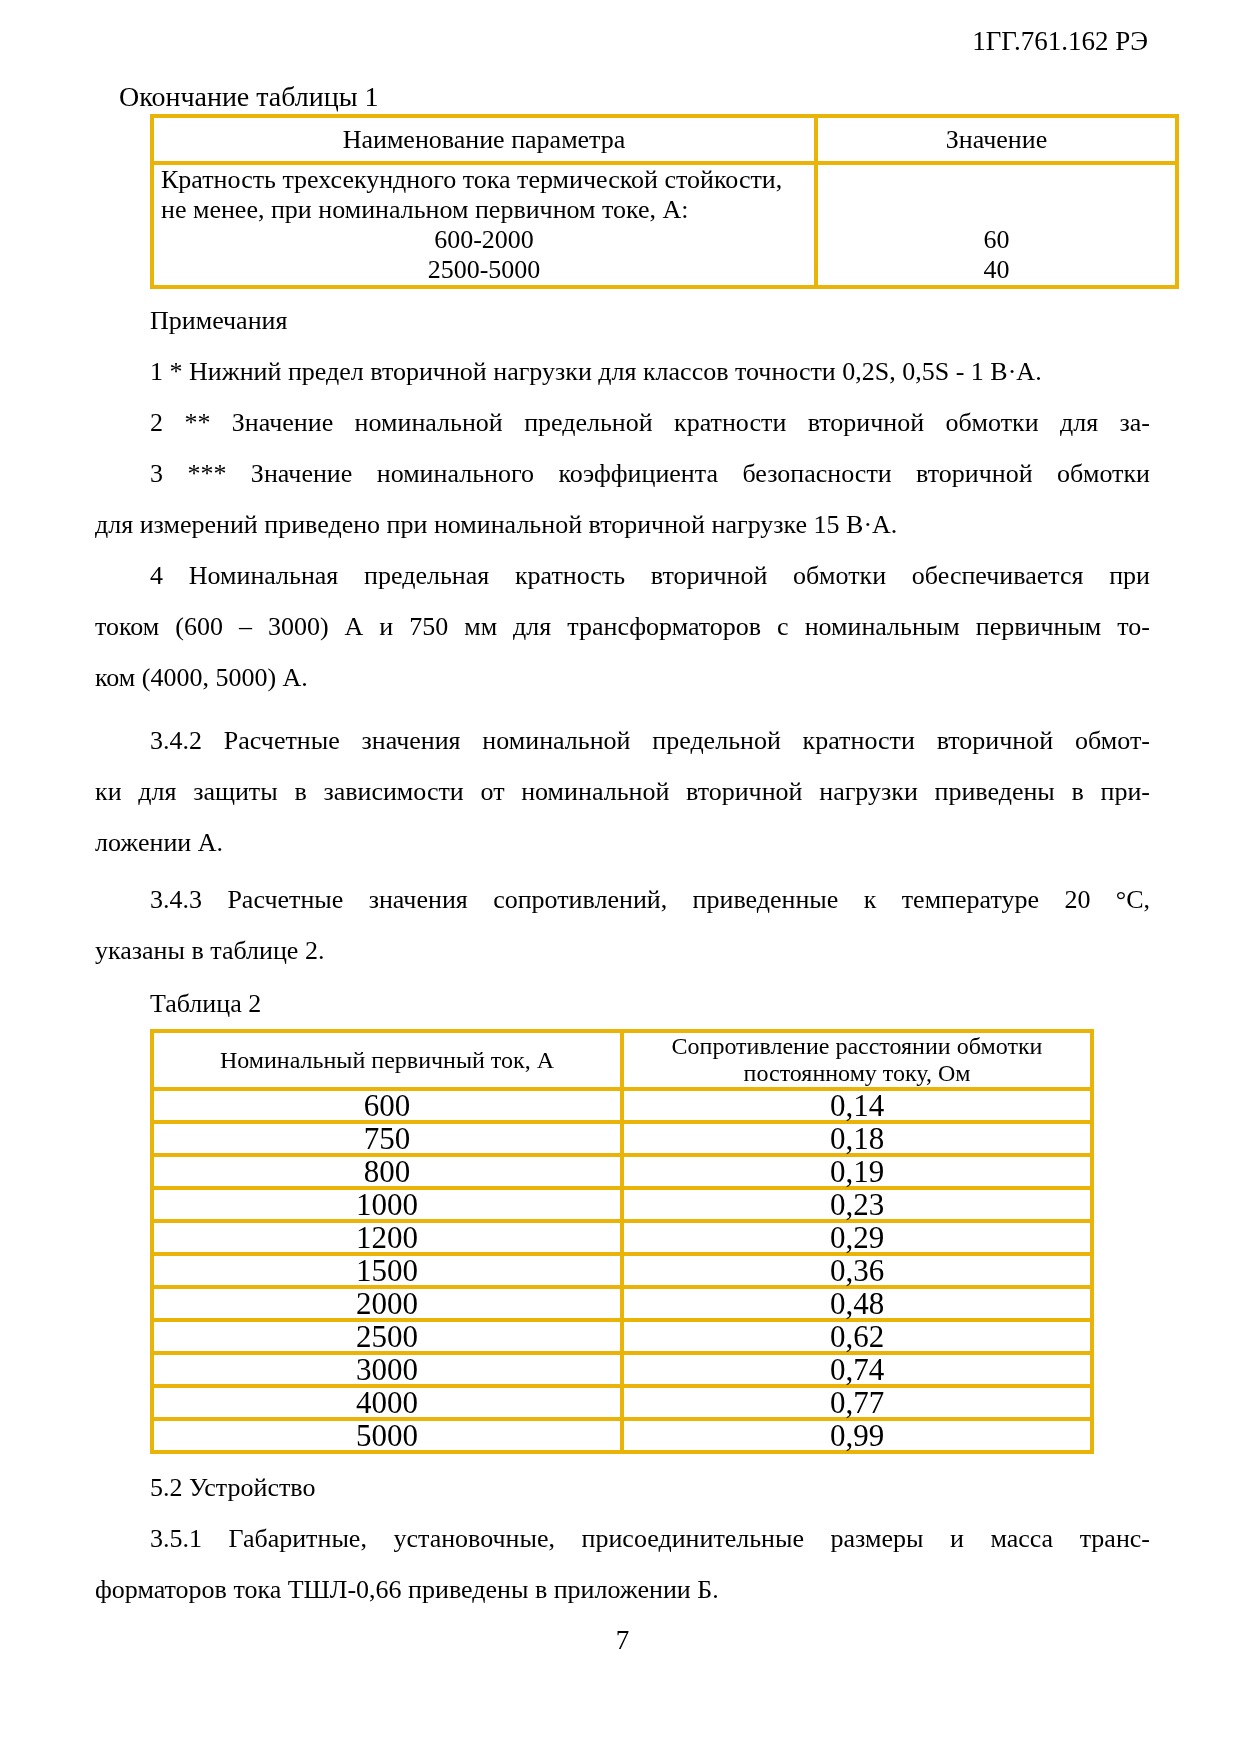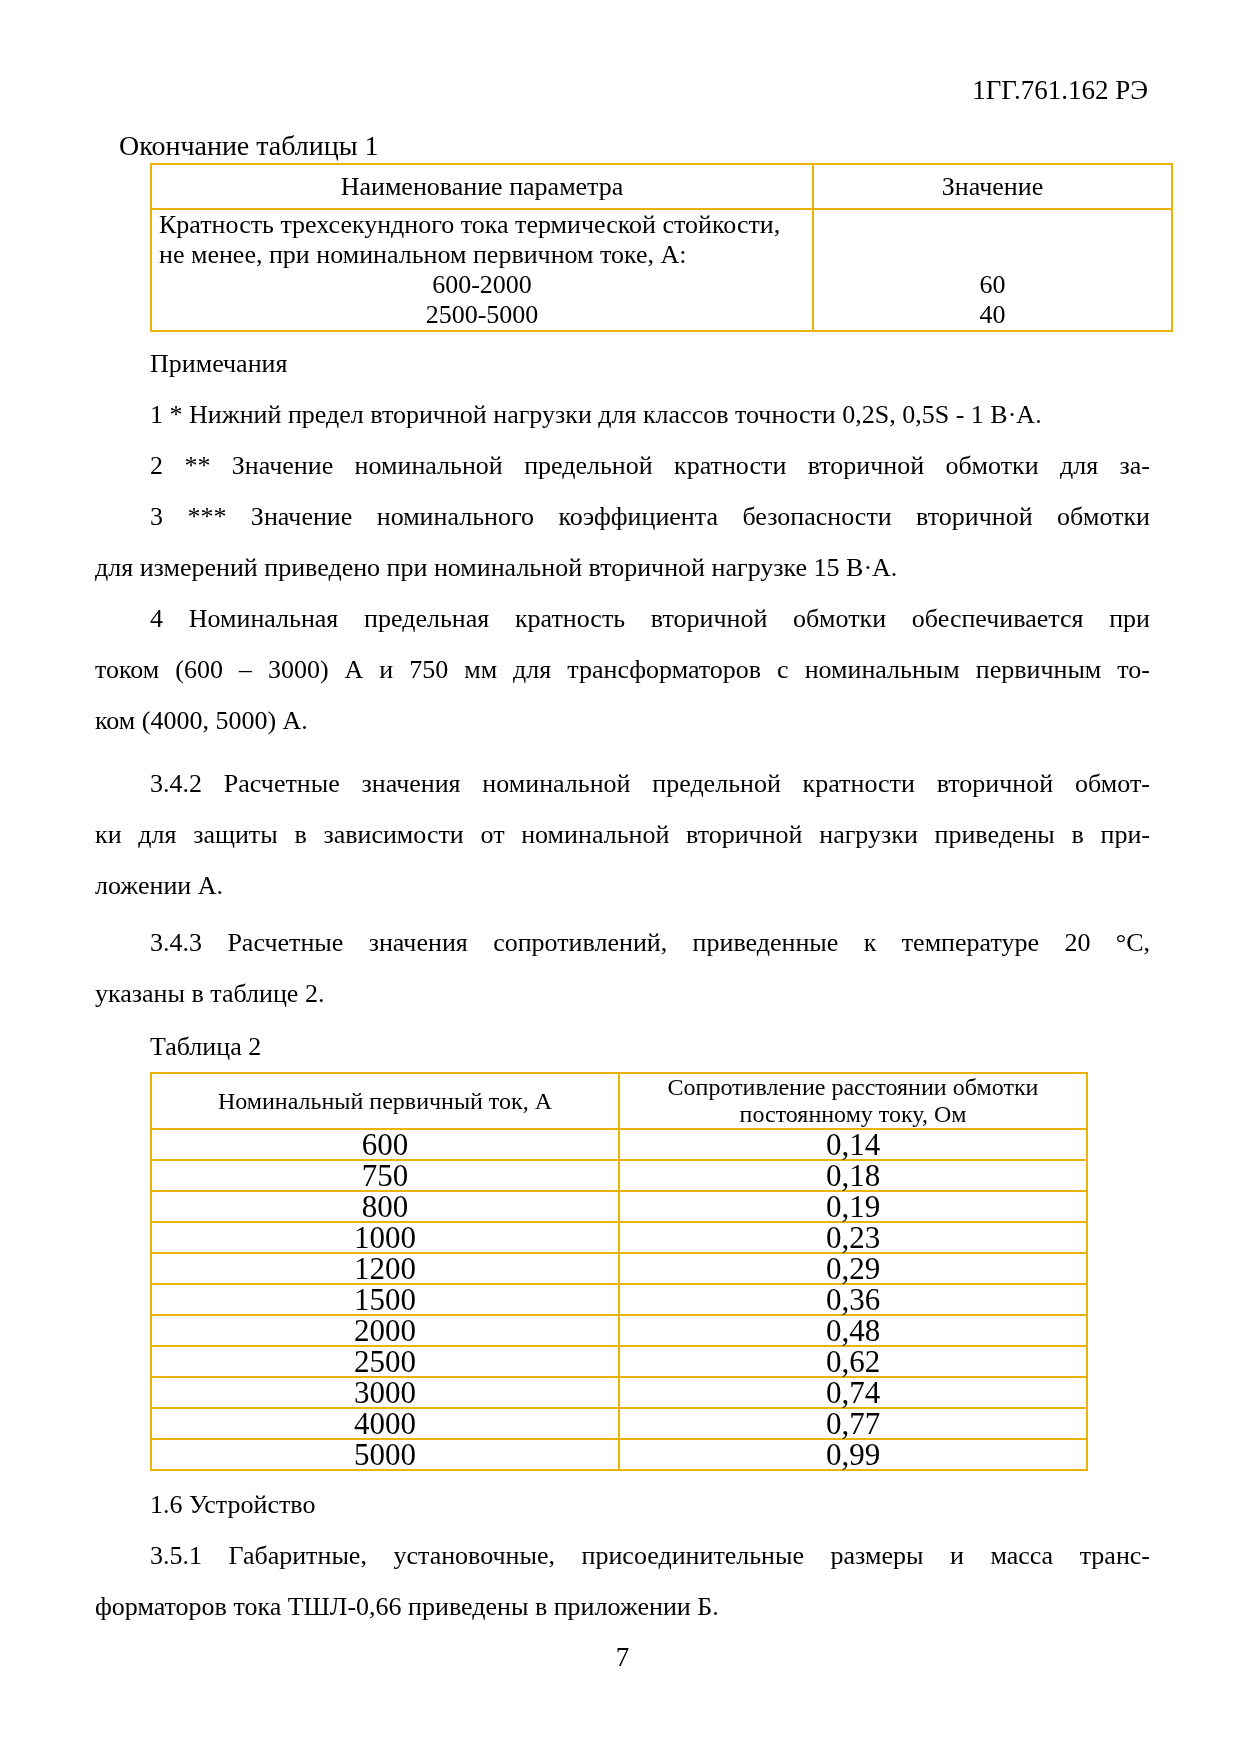--- a/index.html
+++ b/index.html
@@ -6,35 +6,35 @@
   body{
     width:1241px;height:1755px;
     font-family:"Liberation Serif","DejaVu Serif",serif;
     color:#000;
     position:relative;
     overflow:hidden;
   }
   .page{padding:0 91px 0 95px;box-sizing:border-box;}
 
   .doc-header{
-    margin-top:73px;
+    margin-top:24px;
     font-size:27px;line-height:34px;
     text-align:right;
     padding-right:2px;
   }
   .caption{
     font-size:28px;line-height:34px;
     margin-top:22px;margin-left:24px;
   }
   .body-line{font-size:26px;line-height:51px;}
   .jline{text-align:justify;text-align-last:justify;}
   .indent{text-indent:55px;}
 
   table{border-collapse:collapse;table-layout:fixed;}
-  td,th{border:2px solid #eab308;padding:0;font-weight:normal;margin-left:9px;}
+  td,th{border:4px solid #eab308;padding:0;font-weight:normal;margin-left:9px;}
 
   
   .table1{margin-left:55px;width:1017px;}
   .table1 th{font-size:26px;height:43px;text-align:center;vertical-align:middle;}
   .t1-col-param{width:660px;}
   .t1-col-value{width:357px;}
   .table1 td{vertical-align:top;}
   .t1-line{font-size:26px;line-height:30px;padding-left:7px;}
   .t1-center{text-align:center;padding-left:0;}
   .t1-spacer{height:60px;}
@@ -153,20 +153,20 @@
       <td>4000</td>
       <td>0,77</td>
     </tr>
     <tr>
       <td>5000</td>
       <td>0,99</td>
     </tr>
   </tbody>
     </table>
 
-  <div class="body-line mt8" style="padding-left:55px;">1.6 Устройство</div>
+  <div class="body-line mt8" style="padding-left:55px;">5.2 Устройство</div>
 
   <div class="body-line jline indent">3.5.1 Габаритные, установочные, присоединительные размеры и масса транс-</div>
   <div class="body-line">форматоров тока ТШЛ-0,66 приведены в приложении Б.</div>
 
   <div class="page-number">7</div>
 
 </div>
 
 </body></html>

